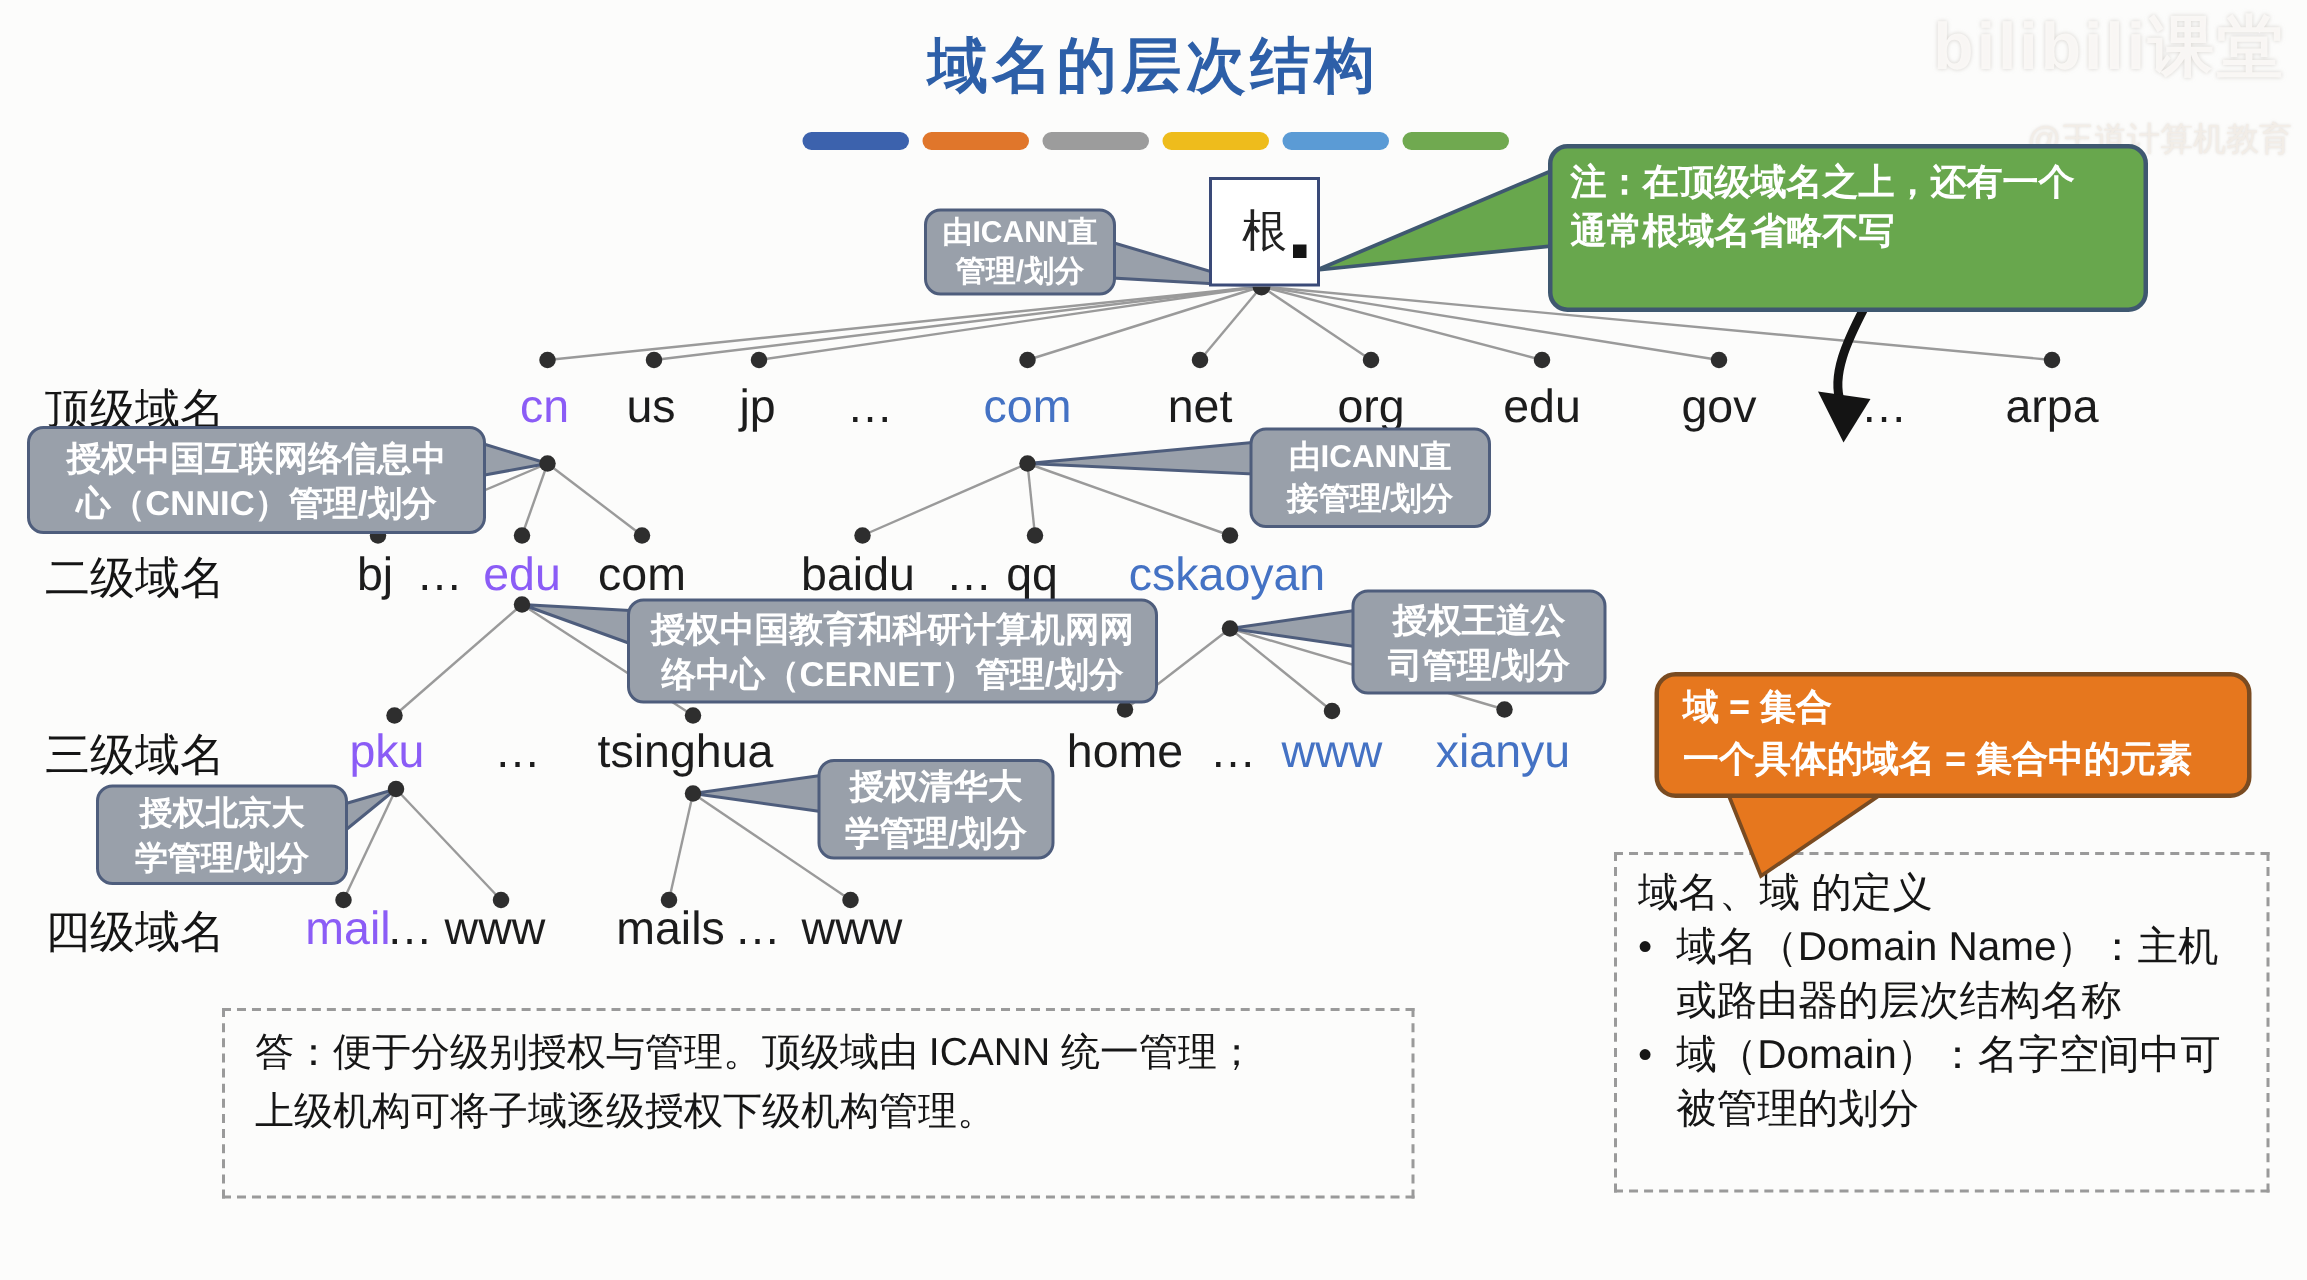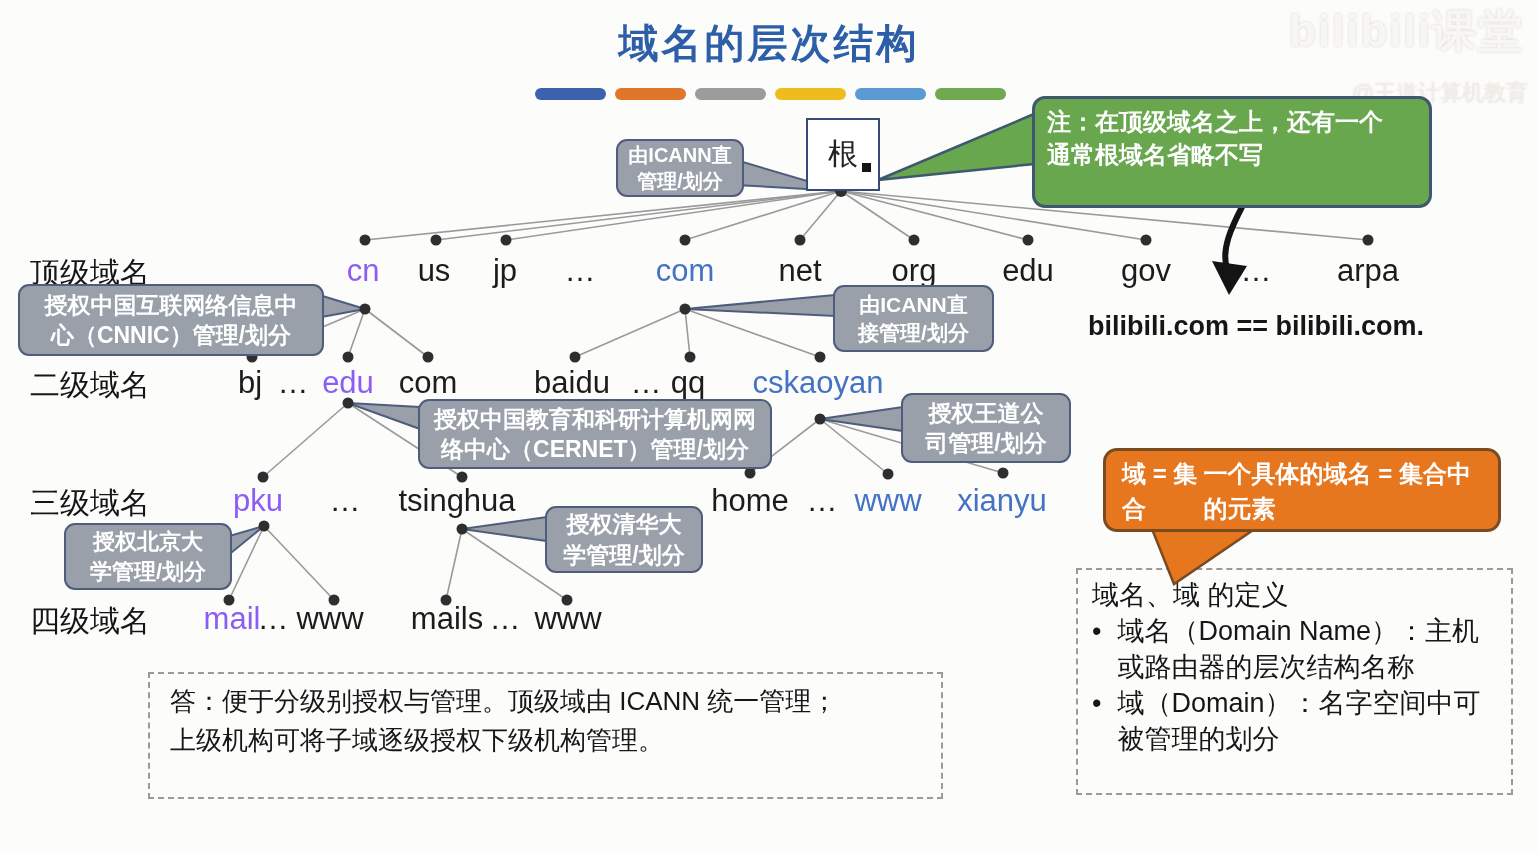--- a/index.html
+++ b/index.html
@@ -34,21 +34,21 @@
     justify-content:center;line-height:1.32;z-index:5;}
   
   .green-note{position:absolute;left:1032px;top:96px;width:400px;height:112px;
     background:#68a74d;border:3px solid #3f5870;border-radius:13px;color:#fff;
     font-size:24px;font-weight:bold;line-height:1.38;padding:6px 12px;box-sizing:border-box;
     display:flex;flex-direction:column;z-index:5;}
   
   .orange-note{position:absolute;left:1103px;top:448px;width:398px;height:84px;
     background:#e6771e;border:3px solid #7a4b21;border-radius:14px;color:#fff;
     font-size:24px;font-weight:bold;line-height:1.45;padding:6px 16px;box-sizing:border-box;
-    display:flex;flex-direction:row;justify-content:center;z-index:5;}
+    display:flex;flex-direction:column;justify-content:center;z-index:5;}
   
   .equiv{position:absolute;left:1088px;top:311px;font-size:27px;font-weight:bold;color:#161616;z-index:3;}
   
   .defbox{position:absolute;left:1076px;top:568px;width:437px;height:227px;
     border:2px dashed #9a9a9a;box-sizing:border-box;padding:8px 14px;
     font-size:27px;line-height:1.33;color:#161616;z-index:3;background:transparent;}
   .defbox .bullet{display:flex;gap:16px;}
   .defbox .bullet .dot{flex:0 0 auto;}
   .qabox{position:absolute;left:148px;top:672px;width:795px;height:127px;
     border:2px dashed #9a9a9a;box-sizing:border-box;padding:8px 20px;
@@ -221,21 +221,20 @@
   <div class="bubble" style="left:545px;top:506px;width:154px;height:63px;font-size:23px">
     <div>授权清华大</div>
     <div>学管理/划分</div>
   </div>
 
   <div class="green-note">
     <div>注：在顶级域名之上，还有一个</div>
     <div>通常根域名省略不写</div>
   </div>
 
-  <div class="equiv">bilibili.com == bilibili.com.</div>
 
   <div class="orange-note">
     <div>域 = 集合</div>
     <div>一个具体的域名 = 集合中的元素</div>
   </div>
 
   <div class="defbox">
     <div>域名、域 的定义</div>
     <div class="bullet">
       <span class="dot">•</span>

